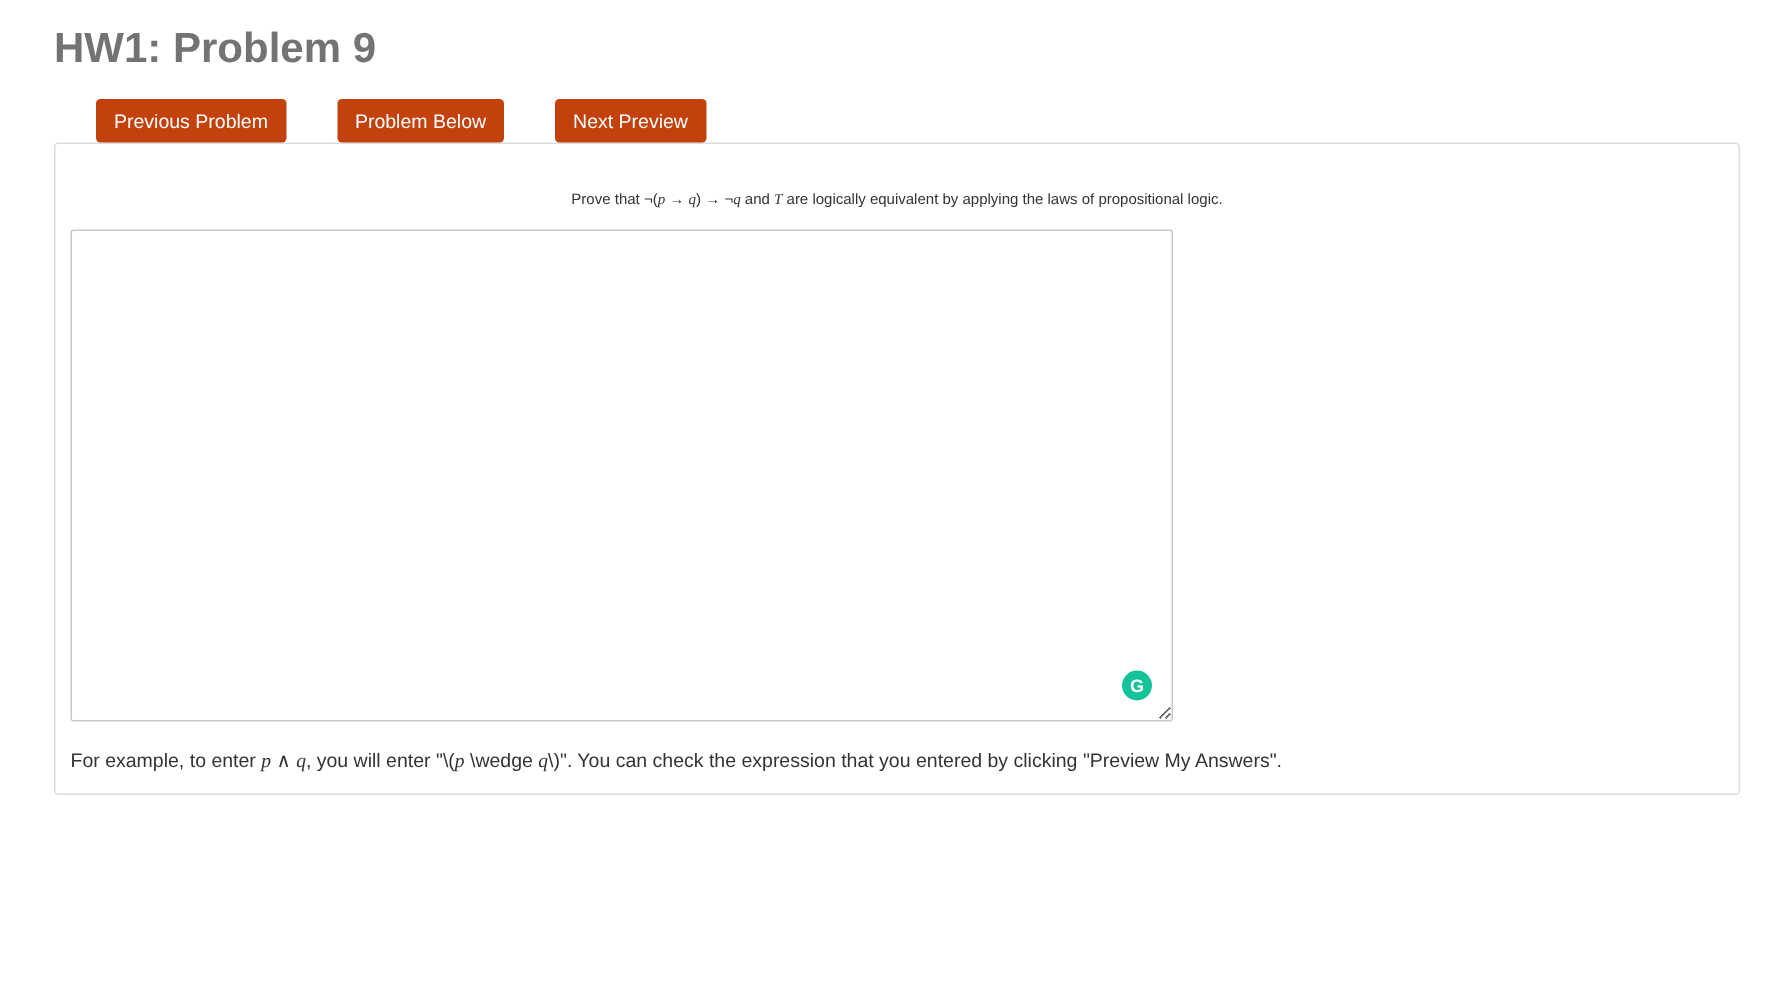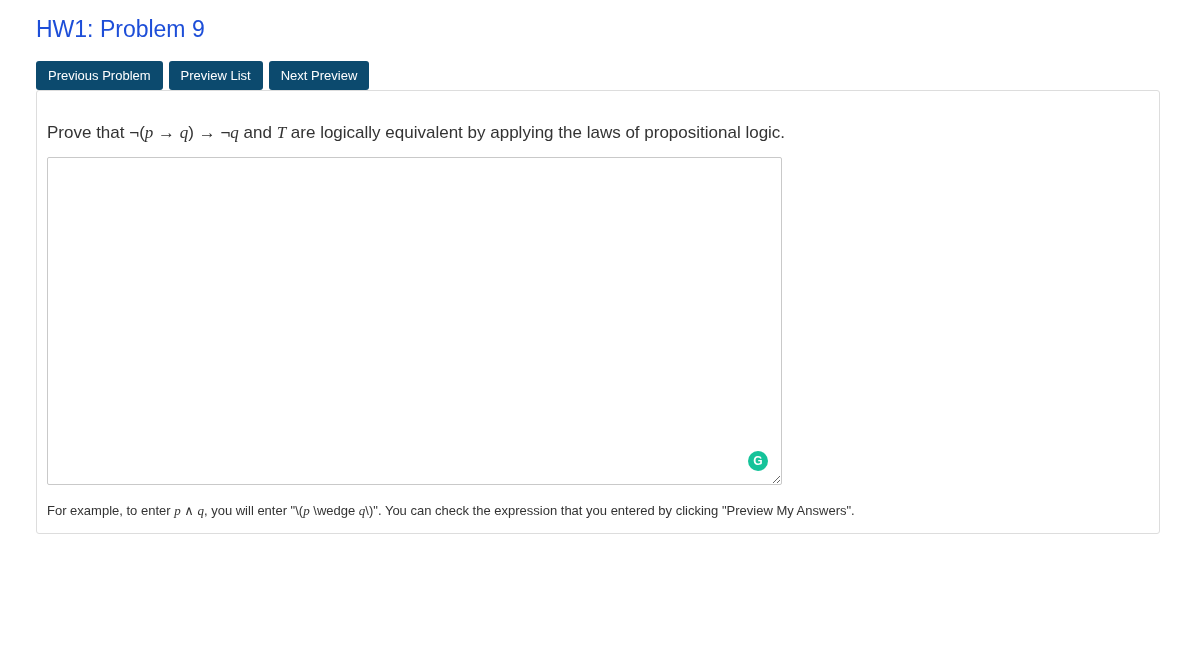--- a/index.html
+++ b/index.html
@@ -8,50 +8,52 @@
     padding: 0;
     font-family: Arial, Helvetica, sans-serif;
     font-size: 13px;
     color: #333;
     background: #fff;
   }
   .page {
     padding: 0 28px 20px 36px;
   }
   h2.title {
-    font-size: 23px;
-    font-weight: normal;
-    color: #1d4ed8;
+    font-size: 28px;
+    font-weight: bold;
+    color: #737373;
     margin: 16px 0 18px 0;
   }
   .nav-row {
     display: flex;
     gap: 6px;
     margin-bottom: 0;
   }
   .nav-btn {
-    background: #0c4a6e;
+    background: #c2410c;
     color: #fff;
     border: none;
     padding: 7px 12px;
     font-size: 13px;
     border-radius: 3px;
     cursor: pointer;
     font-family: inherit;
+    margin-left: 28px;
   }
   .problem-box {
     border: 1px solid #ddd;
     border-radius: 3px;
     margin-top: 0;
     padding: 14px 10px 14px 10px;
     background: #fff;
   }
   .prompt {
     margin: 18px 0 14px 0;
-    font-size: 17px;
+    font-size: 10px;
+    text-align: center;
   }
   .math-i { font-style: italic; font-family: 'Times New Roman', serif; }
   .answer-area {
     width: 735px;
     max-width: 100%;
     height: 328px;
     border: 1px solid #c9c9c9;
     border-radius: 2px;
     padding: 6px;
     font-family: inherit;
@@ -99,21 +101,21 @@
   }
 </style>
 </head>
 <body>
 
 <div class="page">
   <h2 class="title">HW1: Problem 9</h2>
 
   <div class="nav-row">
     <button class="nav-btn">Previous Problem</button>
-    <button class="nav-btn">Preview List</button>
+    <button class="nav-btn">Problem Below</button>
     <button class="nav-btn">Next Preview</button>
   </div>
 
   <div class="problem-box">
 
     <p class="prompt">
       <span>Prove that </span><span><span>¬</span><span>(</span><span class="math-i">p</span><span> → </span><span class="math-i">q</span><span>)</span><span> → </span><span>¬</span><span class="math-i">q</span></span><span> and </span><span class="math-i">T</span><span> are logically equivalent by applying the laws of propositional logic.</span>
     </p>
 
     <div class="textarea-wrap">

